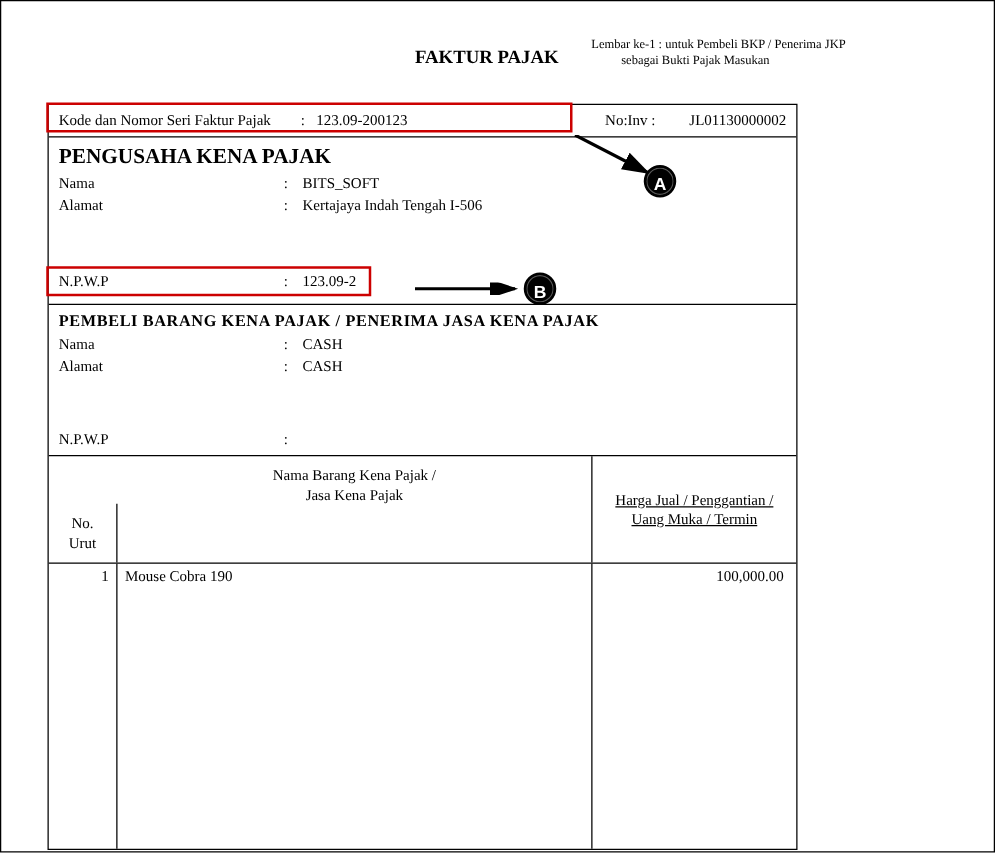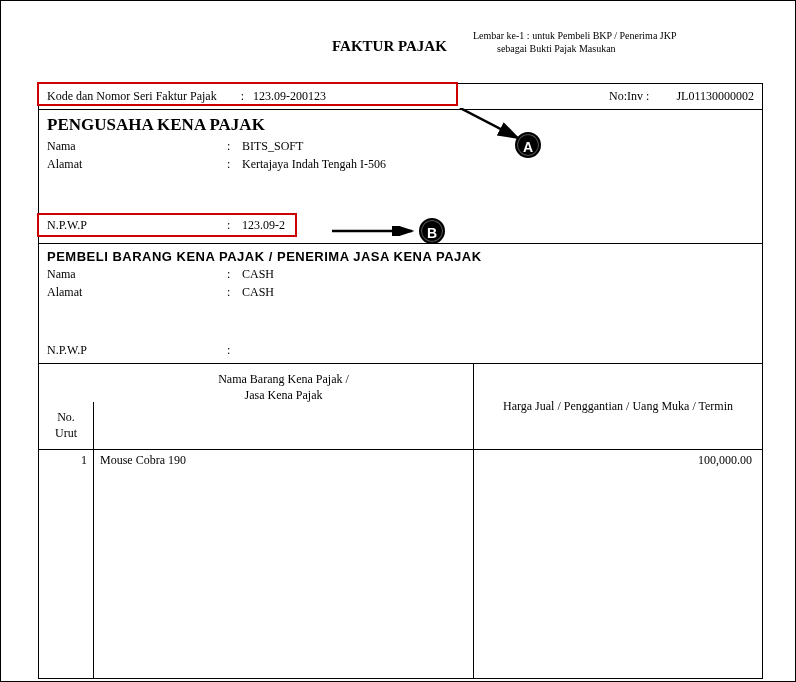--- a/index.html
+++ b/index.html
@@ -28,21 +28,21 @@
       position: absolute;
       top: 37px;
       left: 331px;
       font-weight: bold;
       font-size: 15px;
     }
     .main-box {
       position: absolute;
       left: 37px;
       top: 82px;
-      width: 725px;
+      width: 600px;
       border: 1px solid #000;
     }
     .section {
       border-bottom: 1px solid #000;
       padding: 5px 8px;
     }
     .kode-row {
       display: flex;
       justify-content: space-between;
       align-items: center;
@@ -92,20 +92,21 @@
       text-align: center;
       padding: 8px 4px;
       font-size: 12px;
       line-height: 1.3;
     }
     .col-harga {
       flex: 1;
       text-align: center;
       padding: 8px 4px;
       font-size: 12px;
+      text-decoration: underline;
     }
     .table-body {
       display: flex;
       min-height: 228px;
     }
     .body-urut {
       width: 55px;
       border-right: 1px solid #000;
       text-align: right;
       padding: 3px 6px;
@@ -168,21 +169,21 @@
     }
     .arrow-line-b {
       position: absolute;
       left: 331px;
       top: 225px;
       width: 90px;
       height: 10px;
       pointer-events: none;
     }
     .pembeli-header {
-      font-family: Liberation Sans, sans-serif;
+      font-family: Liberation Serif, serif;
       font-weight: bold;
       font-size: 13px;
       letter-spacing: 0.5px;
     }
     .pembeli-npwp {
       padding-top: 40px;
     }
   </style>
 </head>
 <body>

